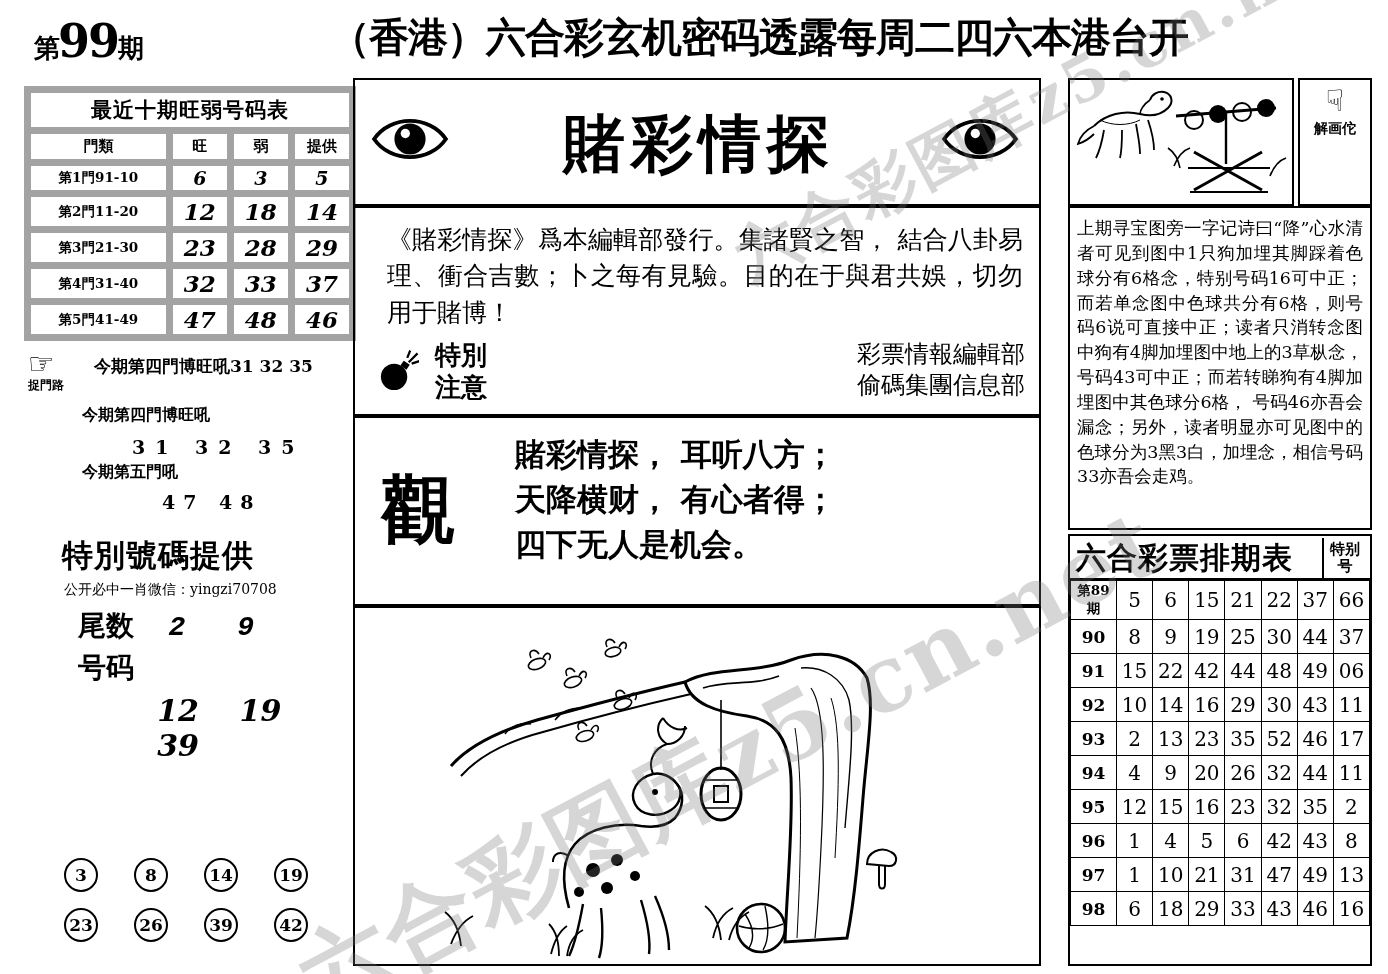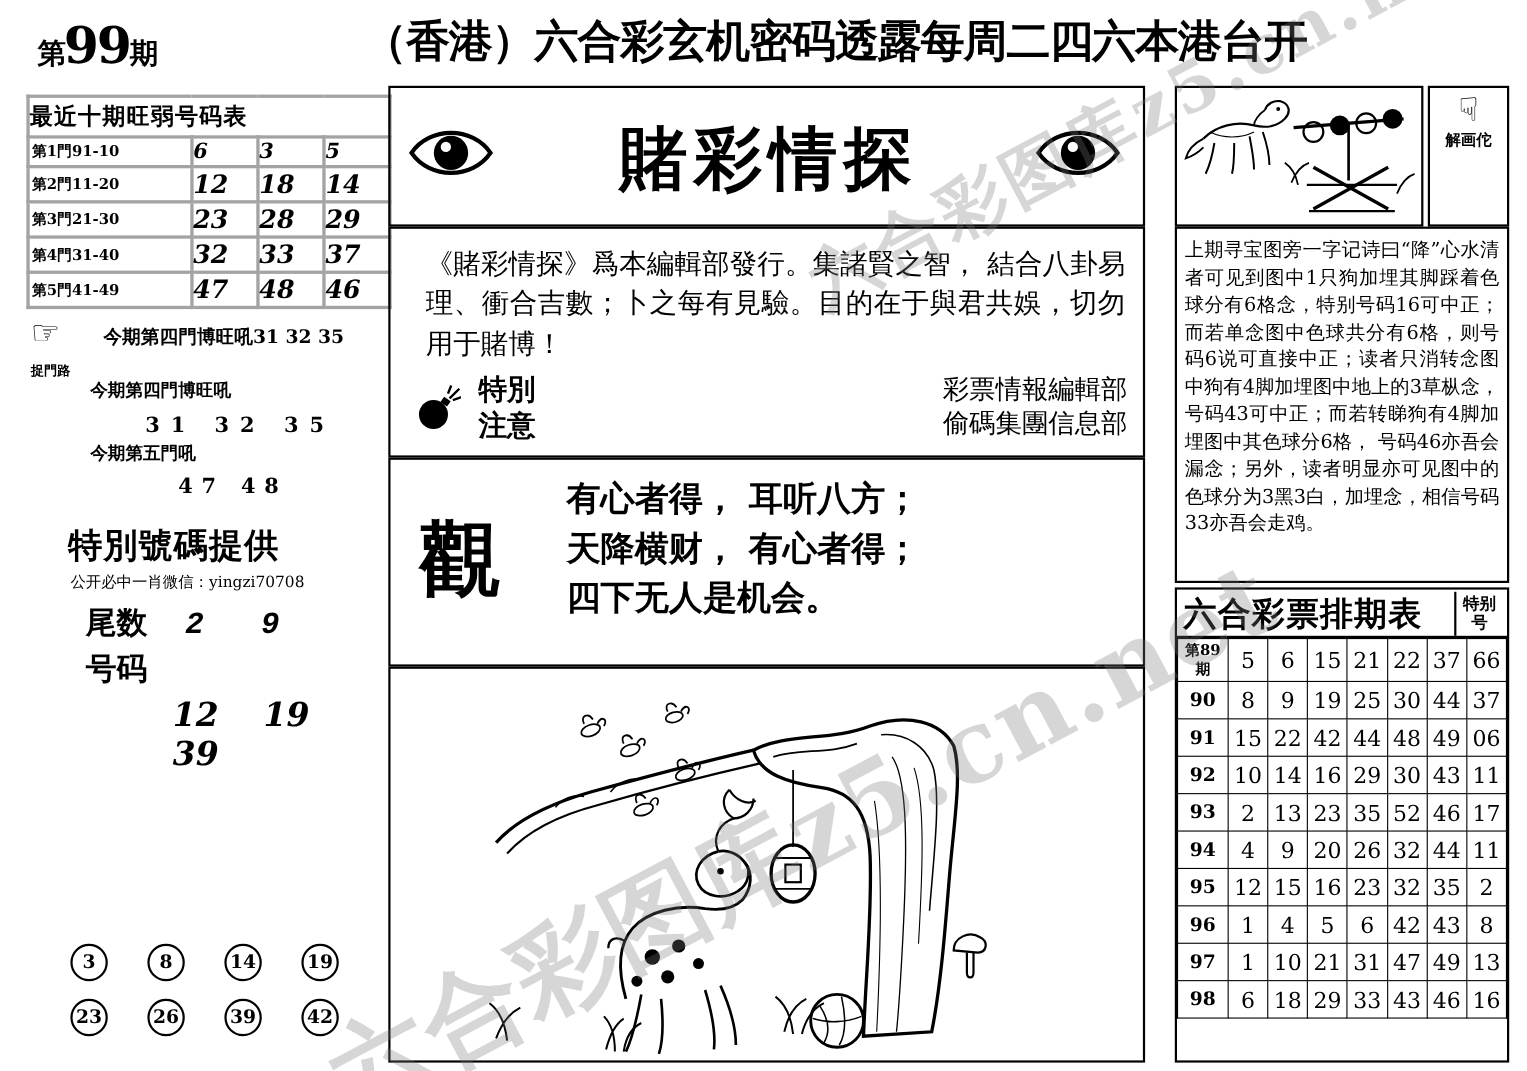--- a/index.html
+++ b/index.html
@@ -32,34 +32,34 @@
 
   
   .body-wrap { position:absolute; left:22px; top:78px; width:1350px; height:888px; }
 
   .col-left  { position:absolute; left:0;    top:0; width:346px;  height:888px; }
   .col-mid   { position:absolute; left:331px; top:0; width:688px; height:888px; }
   .col-right { position:absolute; left:1046px; top:0; width:304px; height:888px; }
 
   
   table.lt { border-collapse:collapse; width:332px; margin:8px 0 0 2px; }
-  table.lt td, table.lt th { border:3px solid #a3a3a3; }
+  table.lt td, table.lt th { border:7px solid #a3a3a3; text-align:center; }
   .lt-title {
     font-family:"DejaVu Serif", serif; font-weight:bold; font-size:21px;
     padding:3px 0 3px 0; letter-spacing:1px;
   }
   .lt-head td { font-family:"DejaVu Serif", serif; font-weight:bold; font-size:15px; padding:3px 0; }
   .lt-row td.lbl { font-family:"DejaVu Serif", serif; font-size:13.5px; font-weight:bold; padding:2px 2px; }
   .lt-row td.num { font-family:"DejaVu Serif", serif; font-size:23px; font-style:italic; font-weight:bold; padding:1px 0; }
   .lt-row.first td.num { font-size:19px; }
 
   
   .hand-row { position:relative; margin:12px 0 0 6px; height:46px; }
   .hand-ico { position:absolute; left:0; top:-4px; font-size:30px; line-height:1; }
-  .hand-cap { position:absolute; left:0; top:36px; font-size:12px; font-family:"DejaVu Serif", serif; font-weight:bold; }
+  .hand-cap { position:absolute; left:0; top:24px; font-size:12px; font-family:"DejaVu Serif", serif; font-weight:bold; }
   .hint-line1 {
     position:absolute; left:66px; top:2px; font-size:17px; font-weight:bold;
     font-family:"DejaVu Serif", serif; white-space:nowrap;
   }
   .hint-line2 { margin:6px 0 0 60px; font-size:16px; font-weight:bold; font-family:"DejaVu Serif", serif; }
   .hint-nums1 { margin:10px 0 0 110px; font-size:19px; font-weight:bold; font-family:"DejaVu Serif", serif; letter-spacing:10px;}
   .hint-line3 { margin:4px 0 0 60px; font-size:16px; font-weight:bold; font-family:"DejaVu Serif", serif; }
   .hint-nums2 { margin:8px 0 0 140px; font-size:19px; font-weight:bold; font-family:"DejaVu Serif", serif; letter-spacing:8px;}
 
   
@@ -193,20 +193,26 @@
 
   <div class="body-wrap">
 
     <div class="col-left">
 
       <table class="lt">
         <tbody>
             <tr>
               <td class="lt-title" colspan="4">最近十期旺弱号码表</td>
             </tr>
+        <tr class="lt-head">
+          <td>門類</td>
+          <td>旺</td>
+          <td>弱</td>
+          <td>提供</td>
+        </tr>
         <tr class="lt-row first">
           <td class="lbl">第1門91-10</td>
           <td class="num">6</td>
           <td class="num">3</td>
           <td class="num">5</td>
         </tr>
         <tr class="lt-row">
           <td class="lbl">第2門11-20</td>
           <td class="num">12</td>
           <td class="num">18</td>
@@ -307,21 +313,21 @@
             <div>彩票情報編輯部</div>
             <div>偷碼集團信息部</div>
           </div>
         </div>
       </div>
 
       <div class="mid-box" id="mid-verse">
         <div class="verse-wrap">
           <div class="verse-char">觀</div>
           <div class="verse-lines">
-            <div>有心者得，   耳听八方；</div>
+            <div>賭彩情探，   耳听八方；</div>
             <div>天降横财，  有心者得；</div>
             <div>四下无人是机会。</div>
           </div>
         </div>
       </div>
 
       <div class="mid-box" id="mid-art">
         <div class="art-wrap">
           <svg viewBox="0 0 684 356" width="684" height="356">
 

